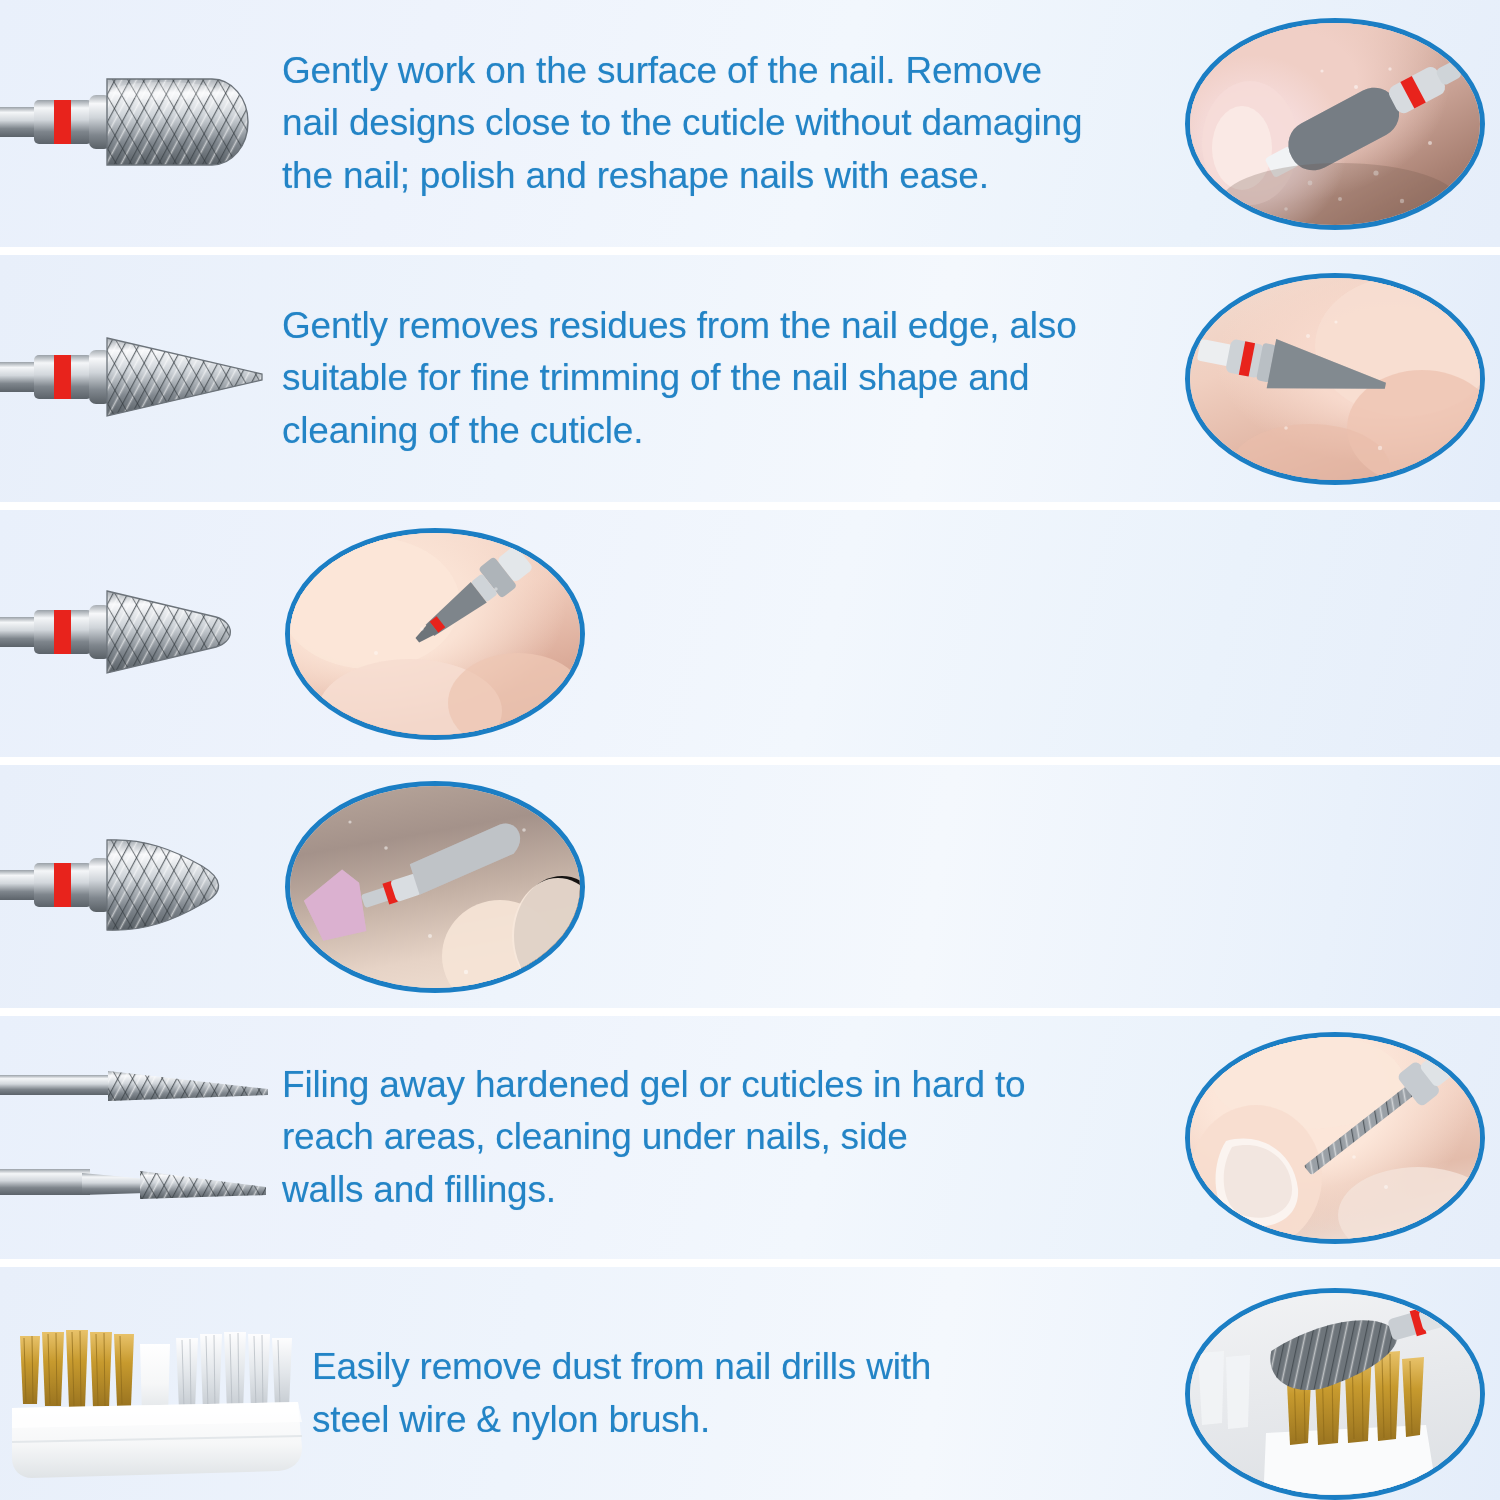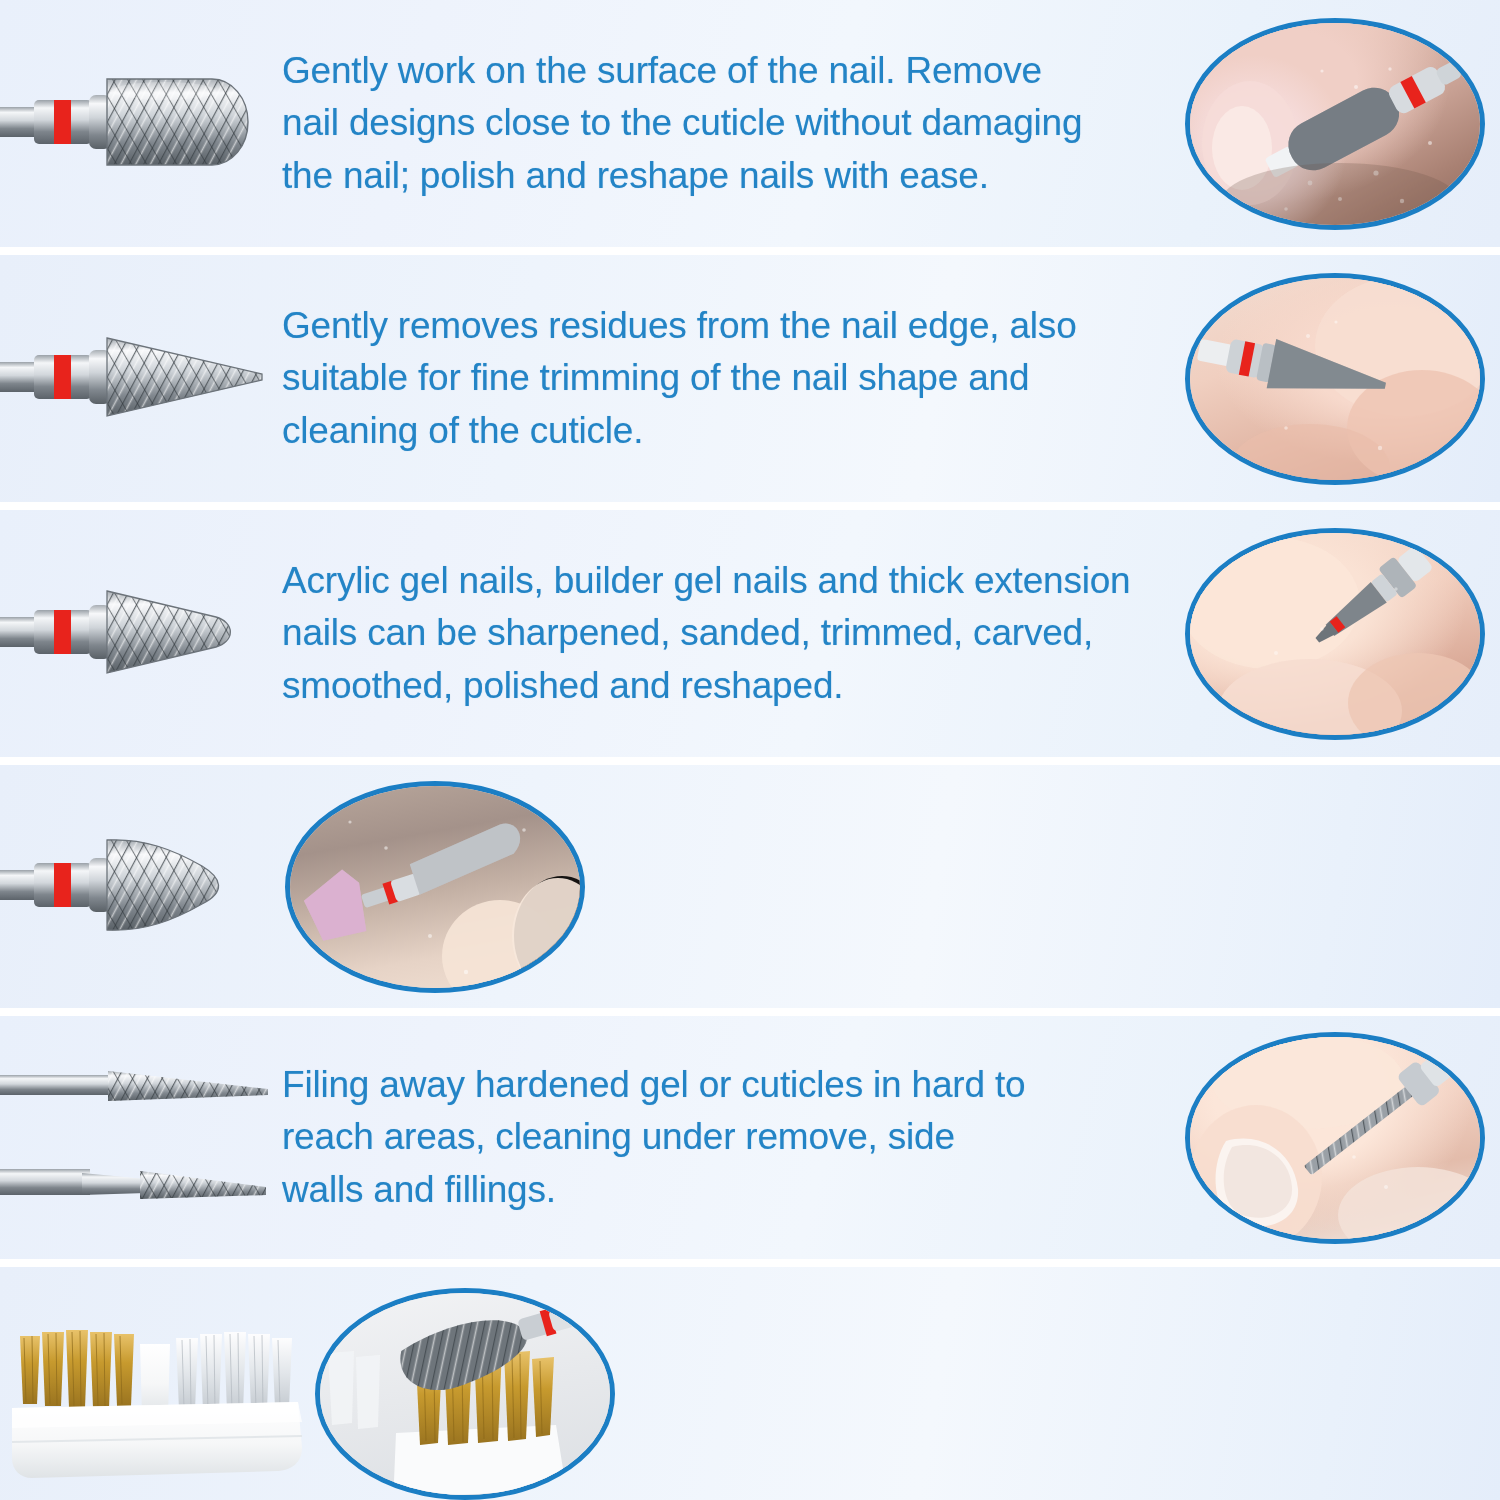--- a/index.html
+++ b/index.html
@@ -214,25 +214,20 @@
           <rect x="40" y="43" width="58" height="44" rx="5" fill="url(#shaftG)"></rect>
           <rect x="60" y="43" width="17" height="44" fill="#e8231c"></rect>
           <rect x="95" y="38" width="22" height="54" rx="7" fill="url(#headG)"></rect>
           <path d="M113 24 L222 50 A22 16 0 0 1 222 80 L113 106 Z" fill="url(#headG)"></path>
           <path d="M113 24 L222 50 A22 16 0 0 1 222 80 L113 106 Z" fill="url(#xcut)"></path>
           <path d="M113 24 L222 50 A22 16 0 0 1 222 80 L113 106 Z" fill="url(#xcut2)"></path>
           <path d="M113 24 L222 50 A22 16 0 0 1 222 80 L113 106 Z" fill="none" stroke="#6c737a" stroke-width="1.3"></path>
         </svg>
       </div>
     </div>
-    <div class="textcol">
-      <div class="desc">Acrylic gel nails, builder gel nails and thick extension
-nails can be sharpened, sanded, trimmed, carved,
-smoothed, polished and reshaped.</div>
-    </div>
     <div class="photocol">
       <div class="oval">
         <div class="inner" style="background:
           radial-gradient(ellipse at 30% 35%, #fae2d4 0 32%, rgba(250,226,212,0) 66%),
           linear-gradient(165deg,#f6e0d4 0%,#f1cdbd 40%,#ddae9c 70%,#c4917f 100%);">
           <svg width="300" height="212" viewBox="0 0 300 212" style="position:absolute;inset:0">
             <ellipse cx="80" cy="70" rx="90" ry="66" fill="#fbe6d8" opacity=".85"></ellipse>
             <ellipse cx="120" cy="178" rx="92" ry="52" fill="#f6ddd0" opacity=".9"></ellipse>
             <ellipse cx="228" cy="170" rx="70" ry="50" fill="#eec7b4" opacity=".8"></ellipse>
             <g transform="rotate(52 190 90)">
@@ -318,21 +313,21 @@
             <path d="M92 132 L156 138 L156 152 L92 154 Z" fill="url(#shaftG)"></path>
             <path d="M150 130 L276 146 L276 154 L150 158 Z" fill="url(#headG)"></path>
             <path d="M150 130 L276 146 L276 154 L150 158 Z" fill="url(#xcut)"></path>
             <path d="M150 130 L276 146 L276 154 L150 158 Z" fill="url(#xcut2)"></path>
           </g>
         </svg>
       </div>
     </div>
     <div class="textcol">
       <div class="desc">Filing away hardened gel or cuticles in hard to
-reach areas, cleaning under remove, side
+reach areas, cleaning under nails, side
 walls and fillings.</div>
     </div>
     <div class="photocol">
       <div class="oval">
         <div class="inner" style="background:
           radial-gradient(ellipse at 38% 28%, #fce6d9 0 34%, rgba(252,230,217,0) 68%),
           linear-gradient(168deg,#f7e2d6 0%,#f1cfc0 42%,#e3bcab 68%,#f3e9e2 100%);">
           <svg width="300" height="212" viewBox="0 0 300 212" style="position:absolute;inset:0">
             <ellipse cx="118" cy="44" rx="96" ry="48" fill="#fbe7d9" opacity=".9"></ellipse>
             <ellipse cx="66" cy="140" rx="66" ry="72" fill="#f7ddcf" opacity=".92"></ellipse>
@@ -421,20 +416,24 @@
                 <path d="M272 58 L274 125"></path>
             </g>
           </g>
 
           <path d="M6 126 L292 120 L296 166 C296 180 286 188 272 189 L26 196 C14 196 6 188 6 176 Z" fill="url(#baseG)"></path>
           <path d="M6 160 L296 154" stroke="#e3e7ea" stroke-width="2" fill="none"></path>
           <path d="M6 126 L292 120 L296 140 L6 146 Z" fill="#ffffff" opacity=".75"></path>
         </svg>
       </div>
     </div>
+    <div class="textcol">
+      <div class="desc">Easily remove dust from nail drills with
+steel wire &amp; nylon brush.</div>
+    </div>
     <div class="photocol">
       <div class="oval">
         <div class="inner" style="background:linear-gradient(170deg,#f2f3f5 0%,#e7e9ec 48%,#dcdfe3 100%);">
           <svg width="300" height="212" viewBox="0 0 300 212" style="position:absolute;inset:0">
 
             <g fill="#f2f4f6" opacity=".95">
               <path d="M8 60 L34 58 L32 130 L12 132 Z"></path>
               <path d="M36 64 L60 62 L58 134 L38 136 Z"></path>
             </g>
 

